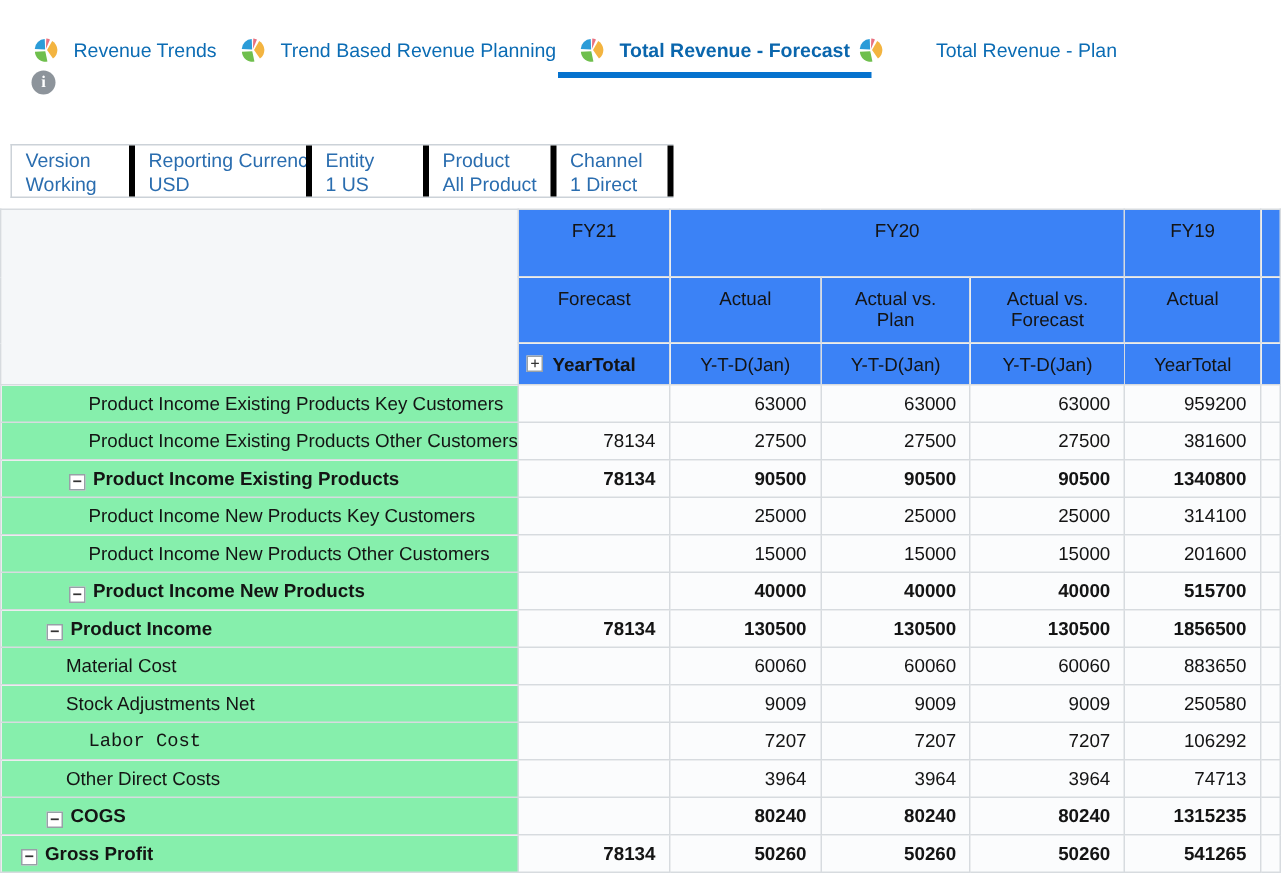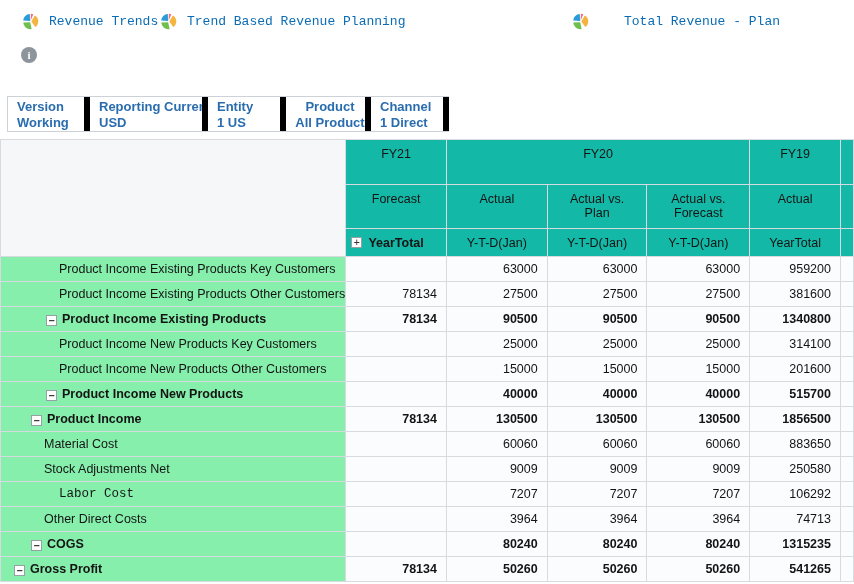--- a/index.html
+++ b/index.html
@@ -1,45 +1,45 @@
 <!DOCTYPE html>
 <html><head>
 <meta charset="utf-8">
 <style>
   html,body{margin:0;padding:0;background:#fff;}
   #app{position:relative;width:854px;height:584px;background:#fff;overflow:hidden;
        font-family:"Liberation Sans","DejaVu Sans",sans-serif;}
 
   
-  .tabbar{position:absolute;top:4px;left:0;width:854px;height:36px;background:#fff;font-family:Liberation Mono, monospace;}
+  .tabbar{position:absolute;top:16px;left:0;width:854px;height:36px;background:#fff;}
   .tab{position:absolute;top:2px;height:30px;display:flex;align-items:center;gap:10px;
        padding:0 14px;font-size:13px;color:#0b6cb4;cursor:pointer;box-sizing:content-box;}
   .tab.active{font-weight:bold;color:#0a66ad;border-bottom:4px solid #0572ce;}
   .tab svg{width:17px;height:17px;flex:0 0 auto;}
 
   
   .info-btn{position:absolute;left:21px;top:47px;width:16px;height:16px;border-radius:50%;
             background:#8d949b;color:#fff;text-align:center;cursor:pointer;
             font:bold 11px/16px "Liberation Serif",serif;}
 
   
   .pov{position:absolute;left:7px;top:96px;display:flex;border:1px solid #ccd2d8;border-right:none;background:#fff;}
-  .pov-seg{box-sizing:border-box;height:34px;padding:2px 0 0 9px;border-right:6px solid #000000;
-           font-size:13px;line-height:16px;color:#2a6daf;cursor:pointer;font-weight:bold;}
+  .pov-seg{box-sizing:border-box;height:34px;padding:2px 0 0 9px;border-right:4px solid #000000;
+           font-size:13px;line-height:16px;color:#2a6daf;cursor:pointer;}
   .pov-seg div{white-space:nowrap;overflow:hidden;}
 
   
   .grid{position:absolute;left:0;top:139px;}
   table{border-collapse:collapse;table-layout:fixed;}
   th,td{border:1px solid #d7dbdf;padding:0;font-size:12.5px;color:#141414;font-weight:normal;
         white-space:nowrap;overflow:hidden;}
   thead tr:nth-child(1){height:45px;}
   thead tr:nth-child(2){height:44px;}
   thead tr:nth-child(3){height:28px;}
-  thead th{background:#14b8a6;text-align:center;vertical-align:top;padding-top:7px;}
+  thead th{background:#3b82f6;text-align:center;vertical-align:top;padding-top:7px;}
   thead tr:nth-child(3) th{vertical-align:middle;padding-top:0;position:relative;}
   th.corner{background:#f5f7f9;}
   tbody tr{height:25px;}
   td.rl{background:#86efac;text-align:left;}
   td.num{background:#fbfcfd;text-align:right;padding-right:9px;}
   tr.boldrow td{font-weight:bold;}
   .bold{font-weight:bold;}
   .tog{display:inline-block;width:11px;height:11px;box-sizing:border-box;border:1px solid #98a0a7;
        background:#fff;line-height:9px;text-align:center;font-size:10px;color:#333;
        font-family:"DejaVu Sans Mono",monospace;vertical-align:-1px;margin-right:5px;cursor:pointer;}
@@ -61,20 +61,29 @@
       </div>
       <div class="tab" style="left: 146px;">
         <svg viewBox="0 0 16 16" aria-hidden="true">
     <path d="M7.6,7.5 L1.11,7.16 A6.5,6.5 0 0 1 7.37,1.0 Z" fill="#2b9cd8"></path>
     <path d="M8.1,7.2 L8.33,0.7 A6.5,6.5 0 0 1 10.64,1.22 Z" fill="#e8707f"></path>
     <path d="M8.8,7.9 L12.05,2.27 A6.5,6.5 0 0 1 12.53,13.22 Z" fill="#f3b440"></path>
     <path d="M7.7,8.7 L9.05,15.06 A6.5,6.5 0 0 1 1.2,8.93 Z" fill="#6fbf4d"></path>
   </svg>
         <span>Trend Based Revenue Planning</span>
       </div>
+      <div class="tab active" style="left: 372px;">
+        <svg viewBox="0 0 16 16" aria-hidden="true">
+    <path d="M7.6,7.5 L1.11,7.16 A6.5,6.5 0 0 1 7.37,1.0 Z" fill="#2b9cd8"></path>
+    <path d="M8.1,7.2 L8.33,0.7 A6.5,6.5 0 0 1 10.64,1.22 Z" fill="#e8707f"></path>
+    <path d="M8.8,7.9 L12.05,2.27 A6.5,6.5 0 0 1 12.53,13.22 Z" fill="#f3b440"></path>
+    <path d="M7.7,8.7 L9.05,15.06 A6.5,6.5 0 0 1 1.2,8.93 Z" fill="#6fbf4d"></path>
+  </svg>
+        <span>Total Revenue - Forecast</span>
+      </div>
       <div class="tab" style="left: 558px; gap: 35px;">
         <svg viewBox="0 0 16 16" aria-hidden="true">
     <path d="M7.6,7.5 L1.11,7.16 A6.5,6.5 0 0 1 7.37,1.0 Z" fill="#2b9cd8"></path>
     <path d="M8.1,7.2 L8.33,0.7 A6.5,6.5 0 0 1 10.64,1.22 Z" fill="#e8707f"></path>
     <path d="M8.8,7.9 L12.05,2.27 A6.5,6.5 0 0 1 12.53,13.22 Z" fill="#f3b440"></path>
     <path d="M7.7,8.7 L9.05,15.06 A6.5,6.5 0 0 1 1.2,8.93 Z" fill="#6fbf4d"></path>
   </svg>
         <span>Total Revenue - Plan</span>
       </div>
     </div>
@@ -85,21 +94,21 @@
         <div>Working</div>
       </div>
       <div class="pov-seg" style="width: 118px;">
         <div>Reporting Currency</div>
         <div>USD</div>
       </div>
       <div class="pov-seg" style="width: 78px;">
         <div>Entity</div>
         <div>1 US</div>
       </div>
-      <div class="pov-seg" style="width: 85px; text-align: center;">
+      <div class="pov-seg" style="width: 85px;">
         <div>Product</div>
         <div>All Product</div>
       </div>
       <div class="pov-seg" style="width: 78px;">
         <div>Channel</div>
         <div>1 Direct</div>
       </div>
     </div>
   <div class="grid">
     <table>

